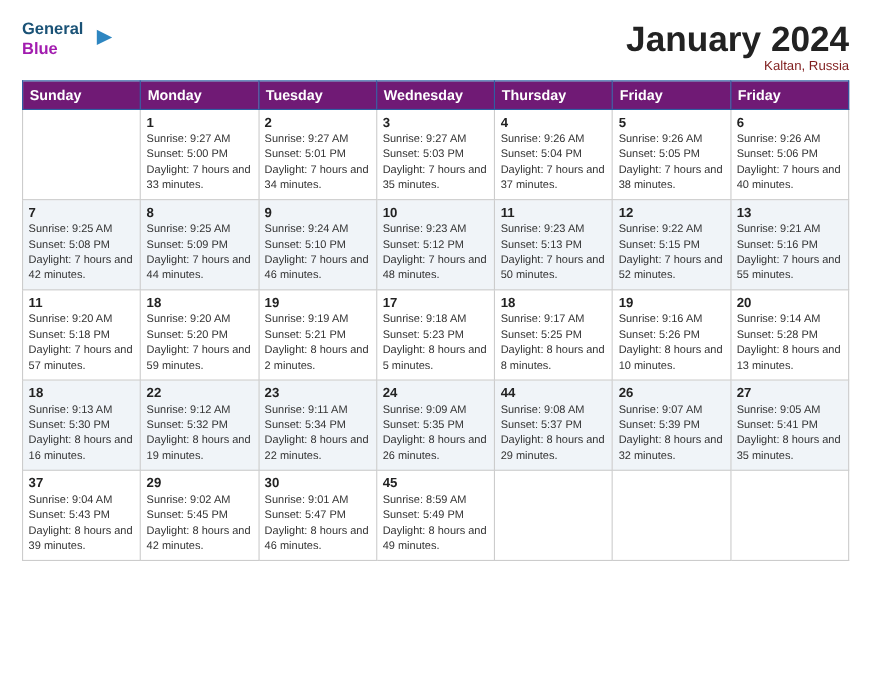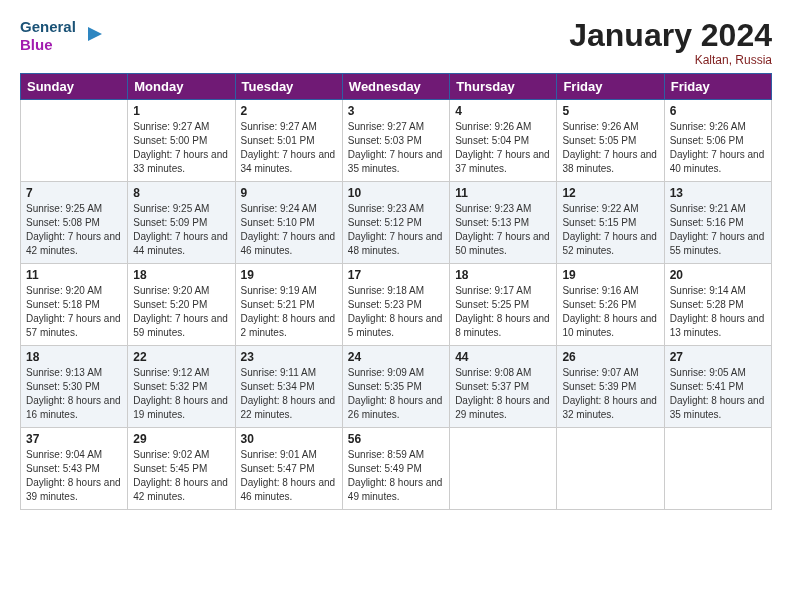--- a/index.html
+++ b/index.html
@@ -238,21 +238,21 @@
       </td>
           <td>
         <span class="day-number">29</span>
         <span class="day-info">Sunrise: 9:02 AM<br>Sunset: 5:45 PM<br>Daylight: 8 hours and 42 minutes.</span>
       </td>
           <td>
         <span class="day-number">30</span>
         <span class="day-info">Sunrise: 9:01 AM<br>Sunset: 5:47 PM<br>Daylight: 8 hours and 46 minutes.</span>
       </td>
           <td>
-        <span class="day-number">56</span>
+        <span class="day-number">45</span>
         <span class="day-info">Sunrise: 8:59 AM<br>Sunset: 5:49 PM<br>Daylight: 8 hours and 49 minutes.</span>
       </td>
           <td class="empty-cell"></td>
           <td class="empty-cell"></td>
           <td class="empty-cell"></td>
         </tr>
       </tbody>
   </table>
 </div>
 

